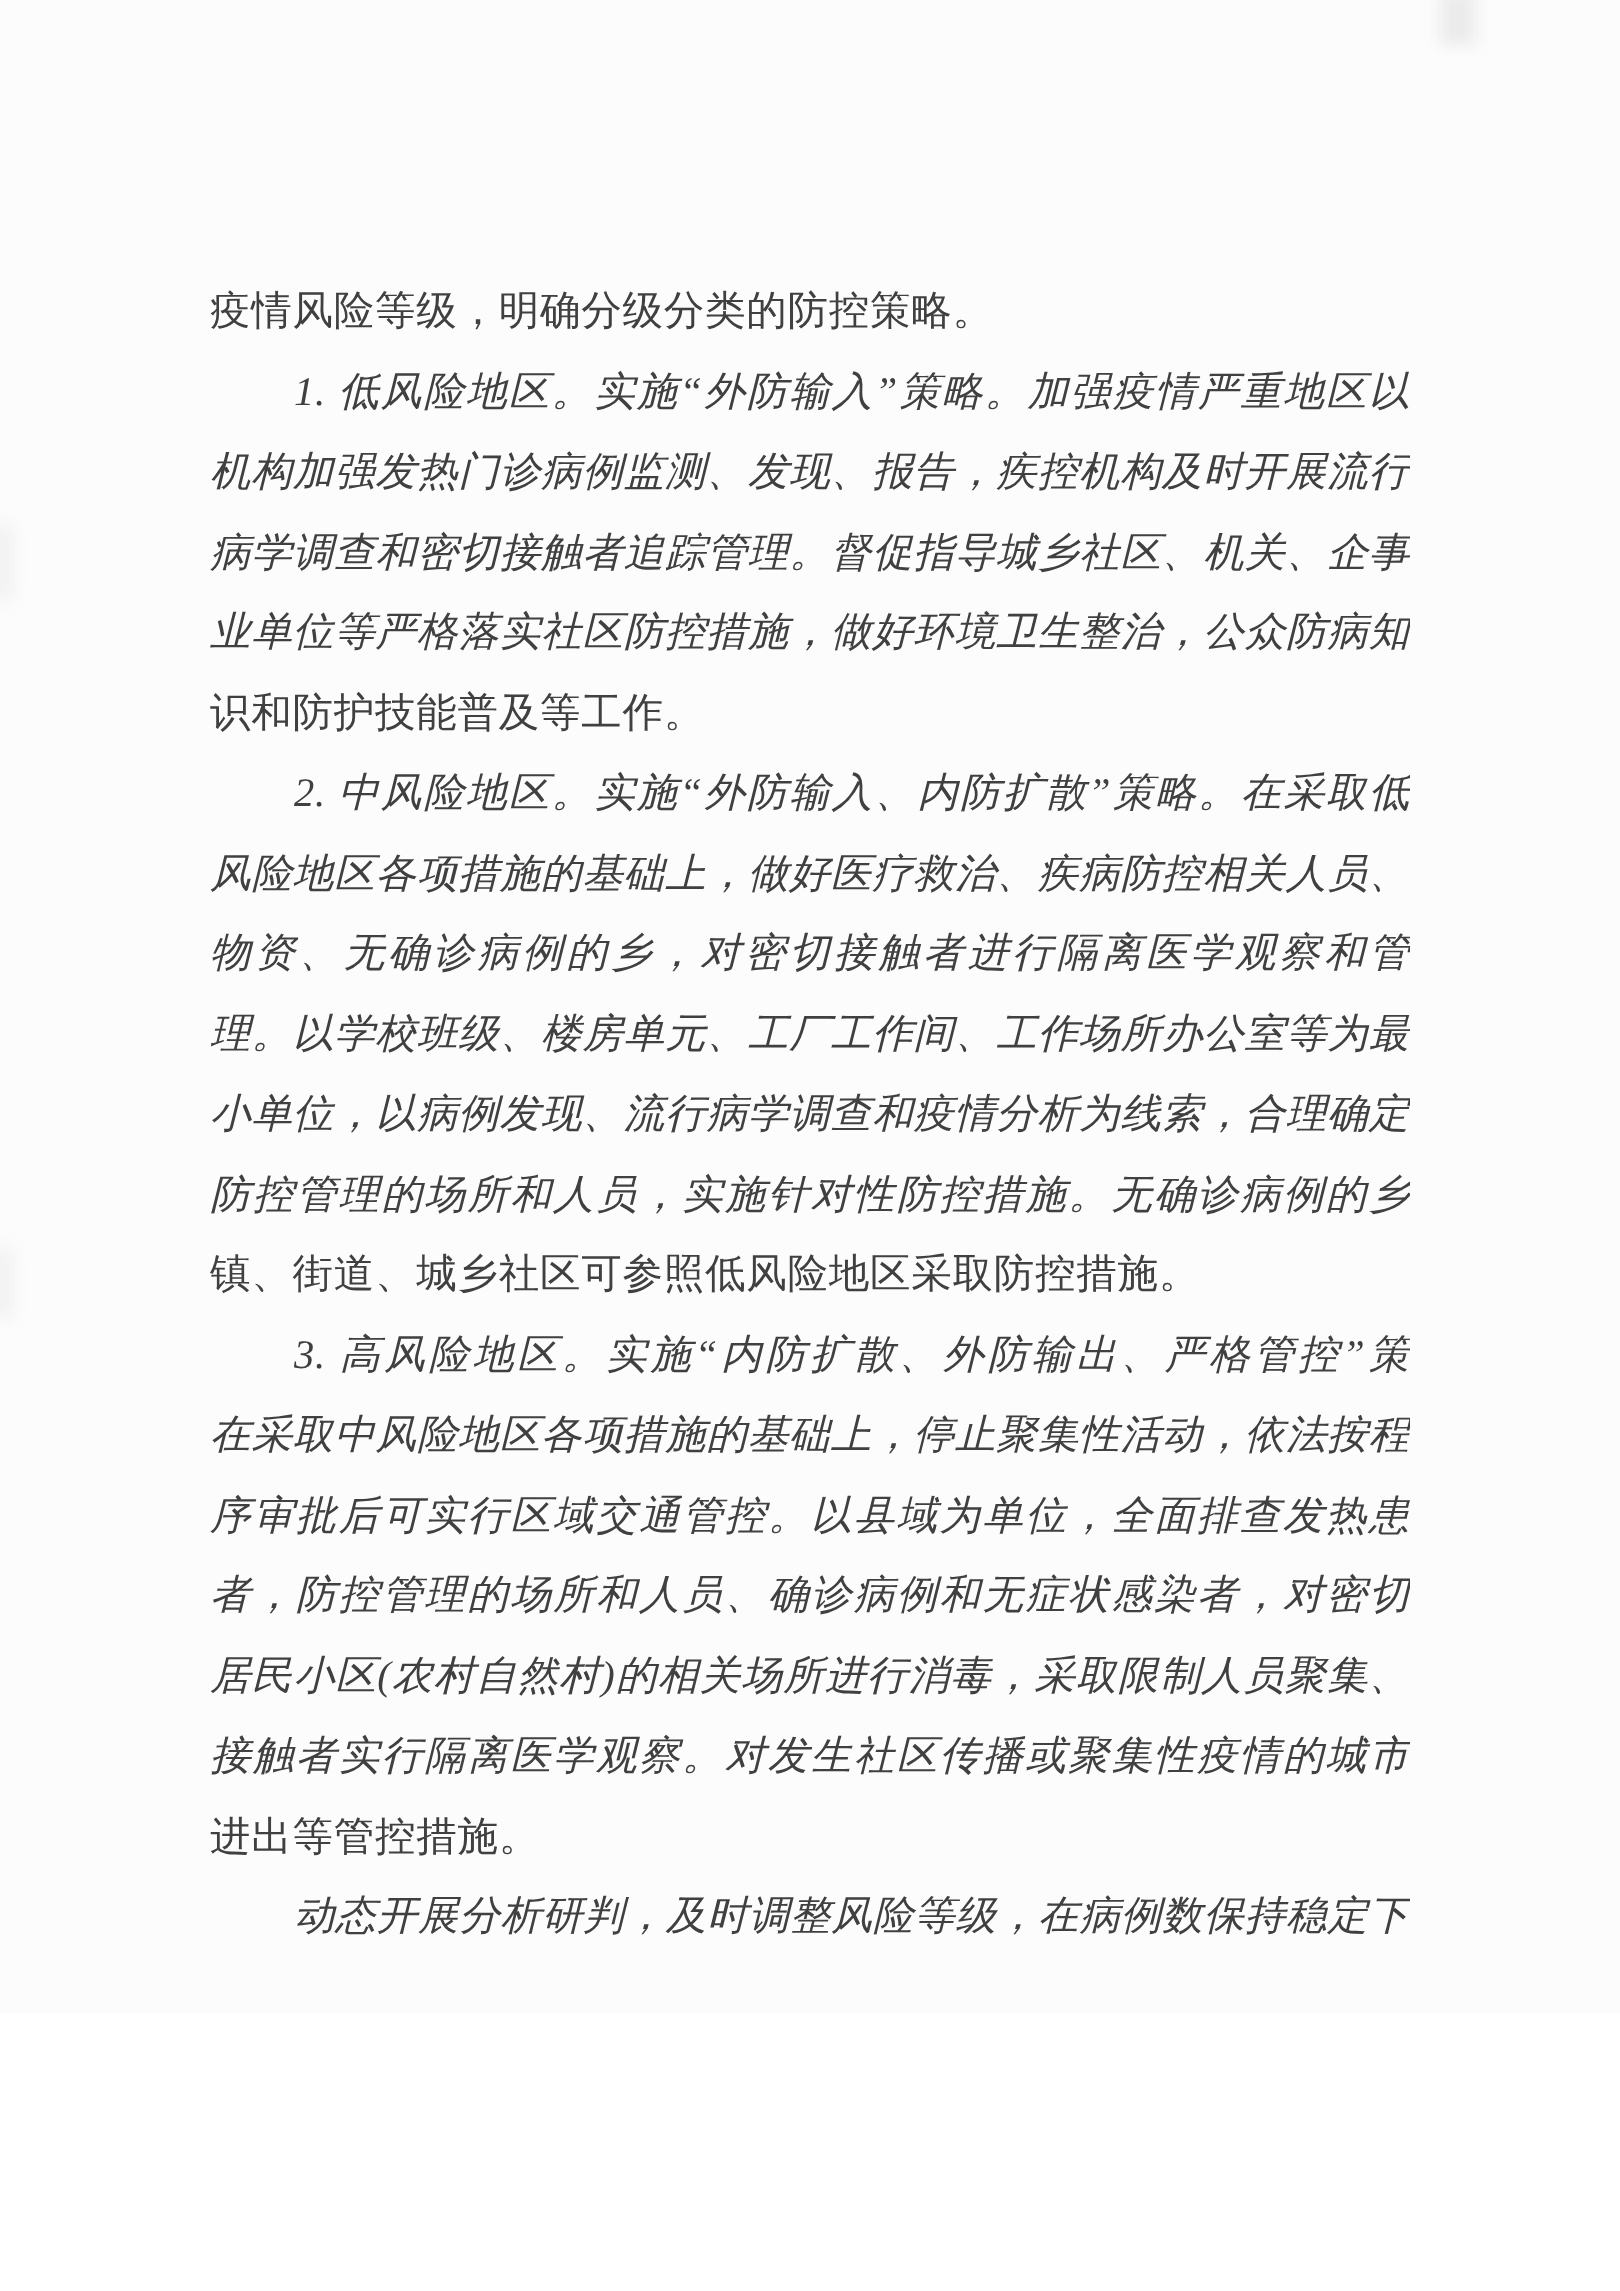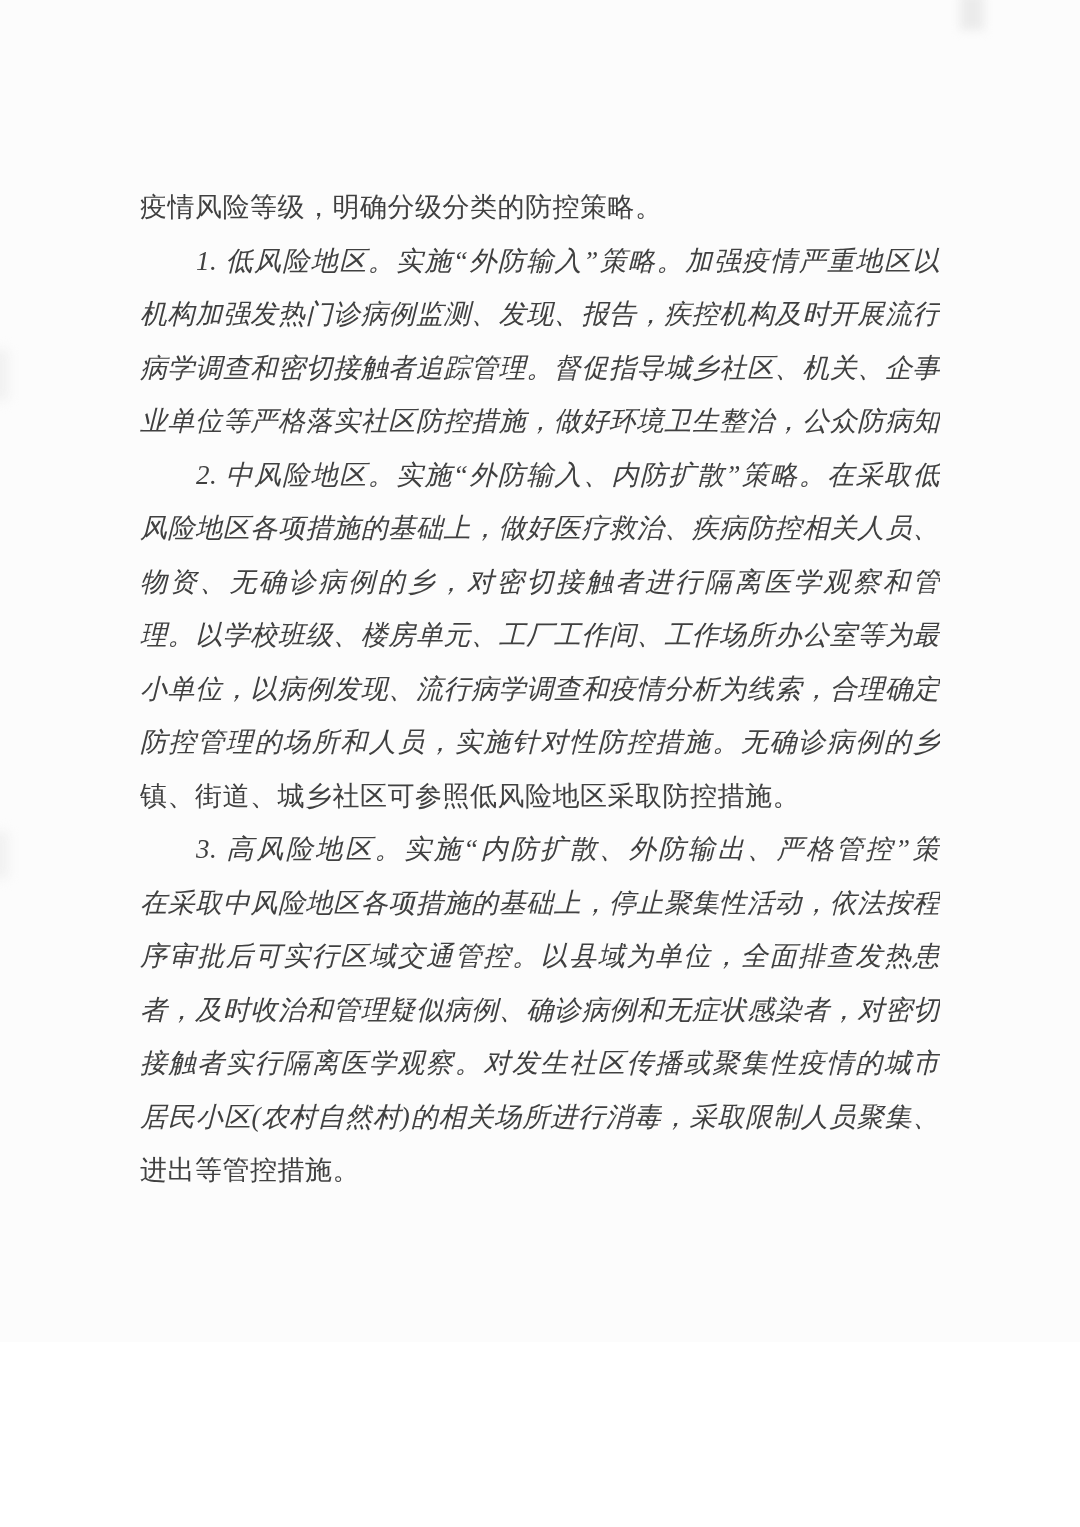--- a/index.html
+++ b/index.html
@@ -80,30 +80,32 @@
   <div class="scan-artifact artifact-top-right"></div>
   <div class="scan-artifact artifact-left-1"></div>
   <div class="scan-artifact artifact-left-2"></div>
 
   <div class="text-body">
       <div class="line">疫情风险等级，明确分级分类的防控策略。</div>
       <div class="line indent justify">1. 低风险地区。实施“外防输入”策略。加强疫情严重地区以</div>
       <div class="line justify">机构加强发热门诊病例监测、发现、报告，疾控机构及时开展流行</div>
       <div class="line justify">病学调查和密切接触者追踪管理。督促指导城乡社区、机关、企事</div>
       <div class="line justify">业单位等严格落实社区防控措施，做好环境卫生整治，公众防病知</div>
+      <div class="line">识和防护技能普及等工作。</div>
       <div class="line indent justify">2. 中风险地区。实施“外防输入、内防扩散”策略。在采取低</div>
       <div class="line justify">风险地区各项措施的基础上，做好医疗救治、疾病防控相关人员、</div>
       <div class="line justify">物资、无确诊病例的乡，对密切接触者进行隔离医学观察和管</div>
       <div class="line justify">理。以学校班级、楼房单元、工厂工作间、工作场所办公室等为最</div>
       <div class="line justify">小单位，以病例发现、流行病学调查和疫情分析为线索，合理确定</div>
       <div class="line justify">防控管理的场所和人员，实施针对性防控措施。无确诊病例的乡</div>
       <div class="line">镇、街道、城乡社区可参照低风险地区采取防控措施。</div>
       <div class="line indent justify">3. 高风险地区。实施“内防扩散、外防输出、严格管控”策略。</div>
       <div class="line justify">在采取中风险地区各项措施的基础上，停止聚集性活动，依法按程</div>
       <div class="line justify">序审批后可实行区域交通管控。以县域为单位，全面排查发热患</div>
-      <div class="line justify">者，及时收治和管理疑似病例、确诊病例和无症状感染者，对密切</div>
+      <div class="line justify">者，防控管理的场所和人员、确诊病例和无症状感染者，对密切</div>
+      <div class="line justify">居民小区(农村自然村)的相关场所进行消毒，采取限制人员聚集、</div>
       <div class="line justify">接触者实行隔离医学观察。对发生社区传播或聚集性疫情的城市</div>
-      <div class="line justify">居民小区(农村自然村)的相关场所进行消毒，采取限制人员聚集、</div>
       <div class="line">进出等管控措施。</div>
+      <div class="line indent justify">动态开展分析研判，及时调整风险等级，在病例数保持稳定下</div>
     </div>
 
   <div class="page-number">— 5 —</div>
 </div>
 
 </body></html>

